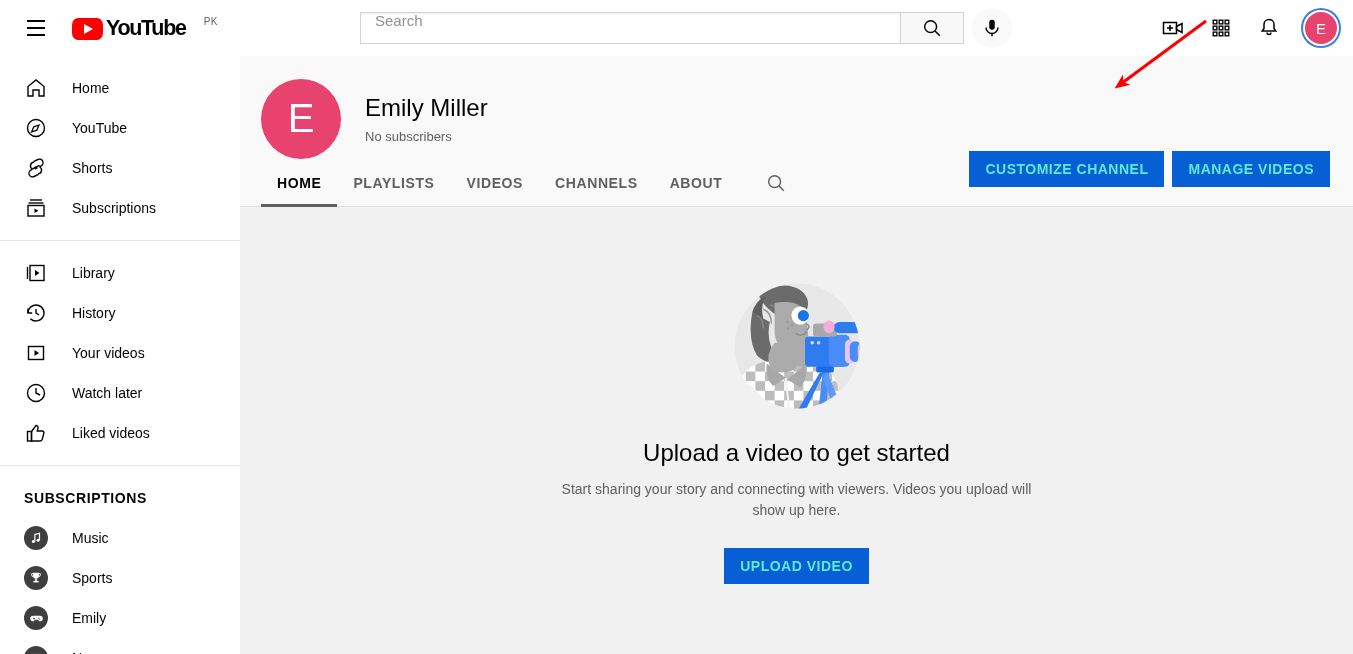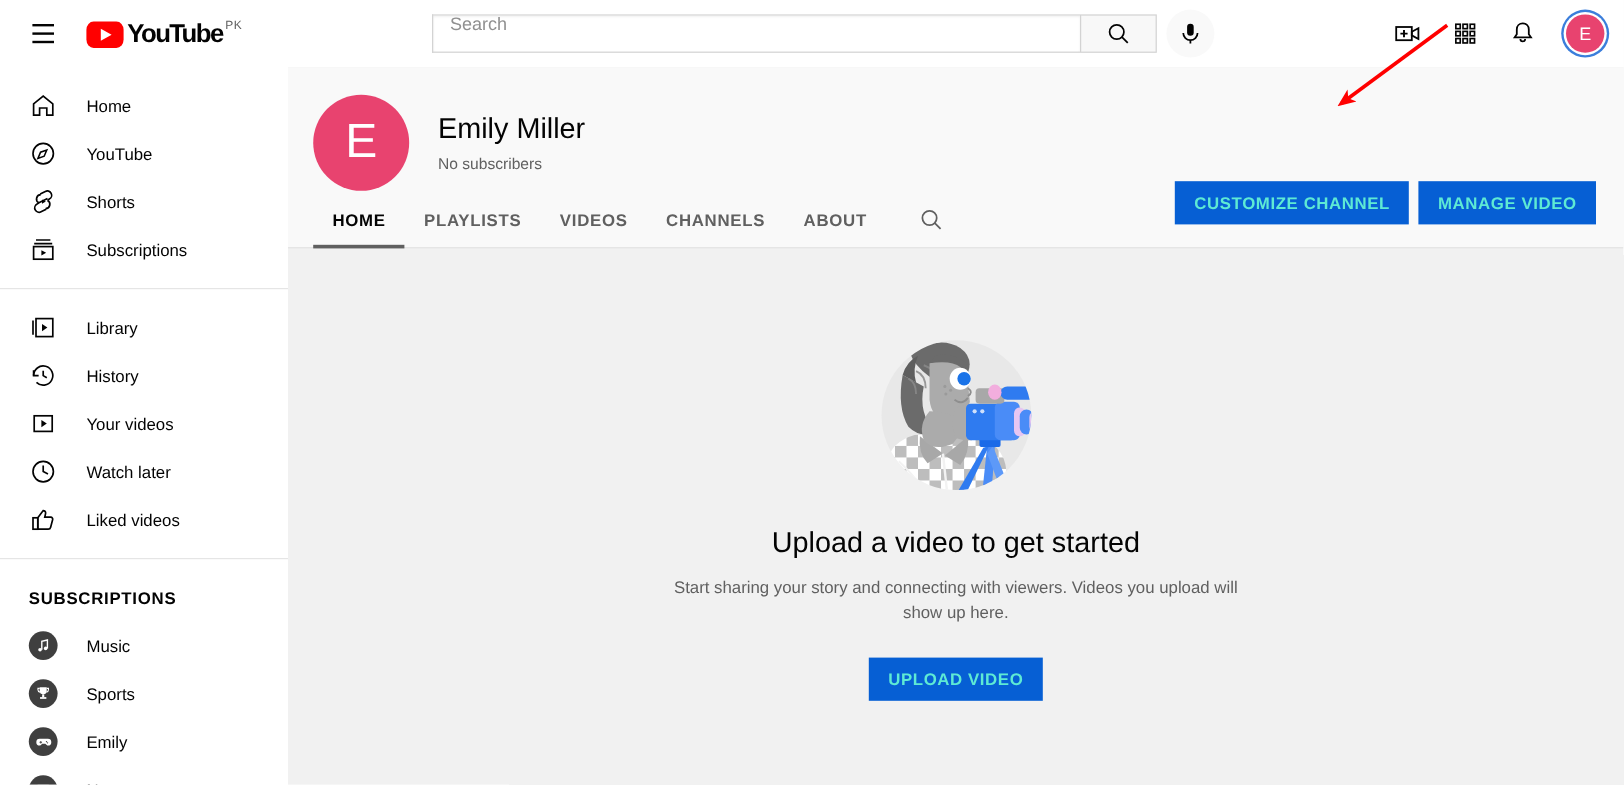--- a/index.html
+++ b/index.html
@@ -42,21 +42,21 @@
     border-left: 9px solid #ffffff;
     border-top: 5.5px solid transparent;
     border-bottom: 5.5px solid transparent;
     margin-left: 2px;
   }
   .logo-text {
     font-size: 21.5px; font-weight: bold; letter-spacing: -1.3px;
     margin-left: 3px; line-height: 22px; color: #030303;
   }
   .logo-country {
-    font-size: 10px; color: #606060; margin-left: 2px; margin-top: -1px;
+    font-size: 10px; color: #606060; margin-left: 18px; margin-top: -1px;
     letter-spacing: 0.4px;
   }
 
   
   .search-zone {
     position: absolute; left: 360px; top: 8px;
     display: flex; align-items: center;
   }
   .search-box {
     width: 540px; height: 32px;
@@ -461,21 +461,21 @@
           <span>E</span>
         </div>
         <div class="ch-meta">
           <div class="ch-name">Emily Miller</div>
           <div class="ch-subs">No subscribers</div>
         </div>
       </div>
 
       <div class="ch-actions">
         <button class="btn-blue">CUSTOMIZE CHANNEL</button>
-        <button class="btn-blue">MANAGE VIDEO</button>
+        <button class="btn-blue">MANAGE VIDEOS</button>
       </div>
 
       <div class="tabs">
         <div class="tab active">HOME</div>
         <div class="tab">PLAYLISTS</div>
         <div class="tab">VIDEOS</div>
         <div class="tab">CHANNELS</div>
         <div class="tab">ABOUT</div>
         <div class="tab-search">
           <svg width="22" height="22" viewBox="0 0 24 24">

